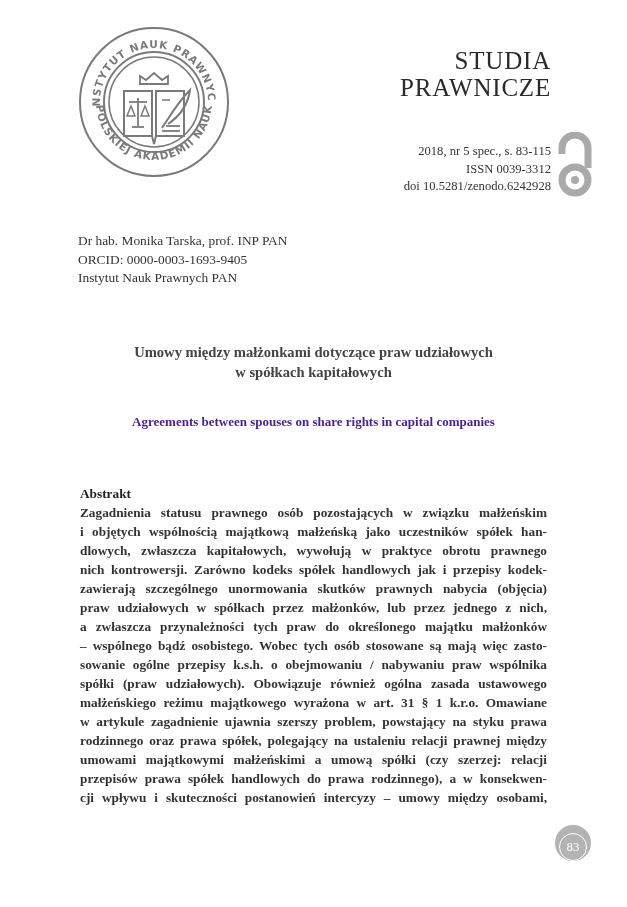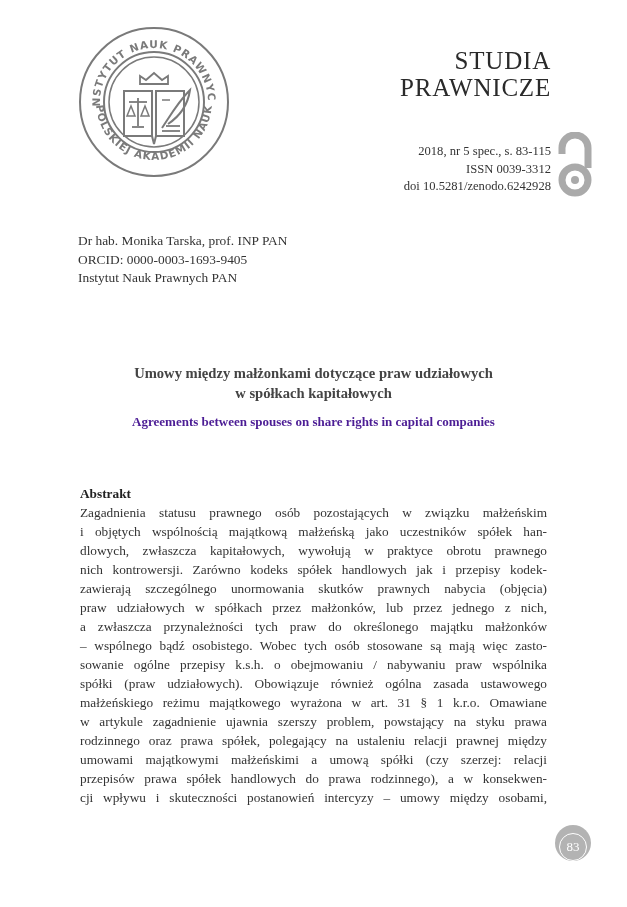--- a/index.html
+++ b/index.html
@@ -2,25 +2,25 @@
 <html><head>
 <meta charset="utf-8">
 <style>
   html, body { margin:0; padding:0; background:#ffffff; }
   body { width:627px; height:907px; position:relative; overflow:hidden; font-family:"DejaVu Serif", serif; color:#2b2b2b; }
   .logo { position:absolute; left:78px; top:26px; width:152px; height:152px; }
   .journal { position:absolute; right:76px; top:47px; text-align:right; font-family:"Liberation Serif", serif; color:#2a2a2a; font-size:25px; line-height:27px; letter-spacing:0.8px; }
   .meta { position:absolute; right:76px; top:143px; text-align:right; font-family:"Liberation Serif", serif; font-size:12.6px; line-height:17.5px; color:#333; }
   .oa-icon { position:absolute; left:554px; top:132px; width:42px; height:66px; }
   .author { position:absolute; left:78px; top:232px; font-family:"Liberation Serif", serif; font-size:13.4px; line-height:18.7px; color:#333; }
-  .title-pl { position:absolute; left:60px; width:507px; top:343px; text-align:center; font-family:"Liberation Serif", serif; font-weight:bold; font-size:14.6px; line-height:19.5px; color:#444;margin-top:21px; }
+  .title-pl { position:absolute; left:60px; width:507px; top:343px; text-align:center; font-family:"Liberation Serif", serif; font-weight:bold; font-size:14.6px; line-height:19.5px; color:#444; }
   .title-en { position:absolute; left:60px; width:507px; top:414px; text-align:center; font-family:"Liberation Serif", serif; font-weight:bold; font-size:13px; color:#4c1d95; }
   .abstract { position:absolute; left:80px; top:484px; width:467px; font-family:"Liberation Serif", serif; font-size:13.3px; line-height:19px; color:#333; }
   .abstract .heading { font-weight:bold; color:#222; }
-  .abstract .line { white-space:nowrap; text-align:justify; text-align-last:justify; }
+  .abstract .line { white-space:nowrap; text-align:justify; text-align-last:justify;font-weight:bold; }
   .abstract .line.last { text-align-last:justify; }
   .page-num { position:absolute; left:555px; top:825px; width:36px; height:36px; border-radius:50%; background:#b3b3b3; display:flex; align-items:flex-end; justify-content:center; }
   .page-num .inner { width:28px; height:28px; border-radius:50%; border:1.5px solid #fff; display:flex; align-items:center; justify-content:center; color:#fff; font-family:"Liberation Serif", serif; font-size:13px; box-sizing:border-box; }
 </style>
 </head>
 <body>
 
 <svg class="logo" viewBox="0 0 152 152">
   <defs>
     <path id="arcTop" d="M 22 76 A 54 54 0 0 1 130 76"></path>

